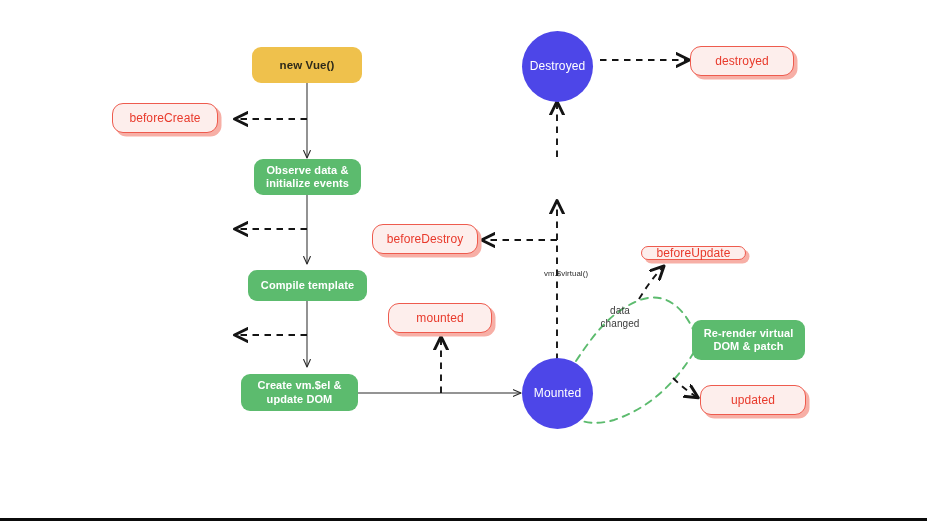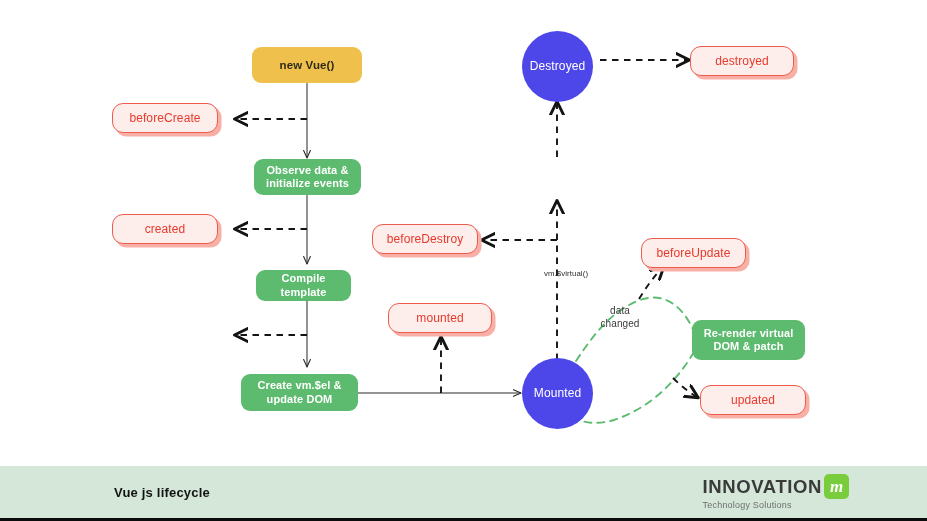--- a/index.html
+++ b/index.html
@@ -223,35 +223,34 @@
 
     <div class="node node-yellow" style="left:252px; top:47px; width:110px; height:36px;">new Vue()</div>
 
     <div class="node node-pink" style="left:112px; top:103px; width:106px; height:30px;">beforeCreate</div>
 
     <div class="node node-green" style="left:254px; top:159px; width:107px; height:36px;">
       <span style="white-space:pre-line;">Observe data &amp;
 initialize events</span>
     </div>
 
-    <div class="node node-pink" style="left:112px; top:214px; width:106px; height:30px;">created</div>
-
-    <div class="node node-green" style="left:248px; top:270px; width:95px; height:31px;margin-left:8px;">Compile template</div>
+
+    <div class="node node-green" style="left:248px; top:270px; width:119px; height:31px;">Compile template</div>
 
 
     <div class="node node-green" style="left:241px; top:374px; width:117px; height:37px;">
       <span style="white-space:pre-line;">Create vm.$el &amp;
 update DOM</span>
     </div>
 
     <div class="node node-pink" style="left:388px; top:303px; width:104px; height:30px;">mounted</div>
 
     <div class="node node-circle" style="left:522px; top:358px; width:71px; height:71px;">Mounted</div>
 
-    <div class="node node-pink" style="left:641px; top:238px; width:105px; height:30px;">beforeUpdate</div>
+    <div class="node node-pink" style="left:641px; top:246px; width:105px; height:14px;">beforeUpdate</div>
 
     <div class="node node-green" style="left:692px; top:320px; width:113px; height:40px;">
       <span style="white-space:pre-line;">Re-render virtual
 DOM &amp; patch</span>
     </div>
 
     <div class="node node-pink" style="left:372px; top:224px; width:106px; height:30px;">beforeDestroy</div>
 
     <div class="node node-pink" style="left:700px; top:385px; width:106px; height:30px;">updated</div>
 
@@ -260,27 +259,16 @@
 
     <div class="node node-pink" style="left:690px; top:46px; width:104px; height:30px;">destroyed</div>
 
     <div class="edge-label mono-ish" style="left:521px; top:269px; width:90px;">vm.$virtual()</div>
 
     <div class="edge-label" style="left:591px; top:305px; width:58px;">data
 changed</div>
 
   </div>
 
-  <div id="footer">
-    <div id="footer-title">Vue js lifecycle</div>
-
-    <div id="logo">
-      <div id="logo-top">
-        <span id="logo-word">INNOVATION</span>
-        <span id="logo-mark">m</span>
-      </div>
-      <div id="logo-sub">Technology Solutions</div>
-    </div>
-  </div>
 
   <div id="footer-rule"></div>
 
 </div>
 
 </body></html>

